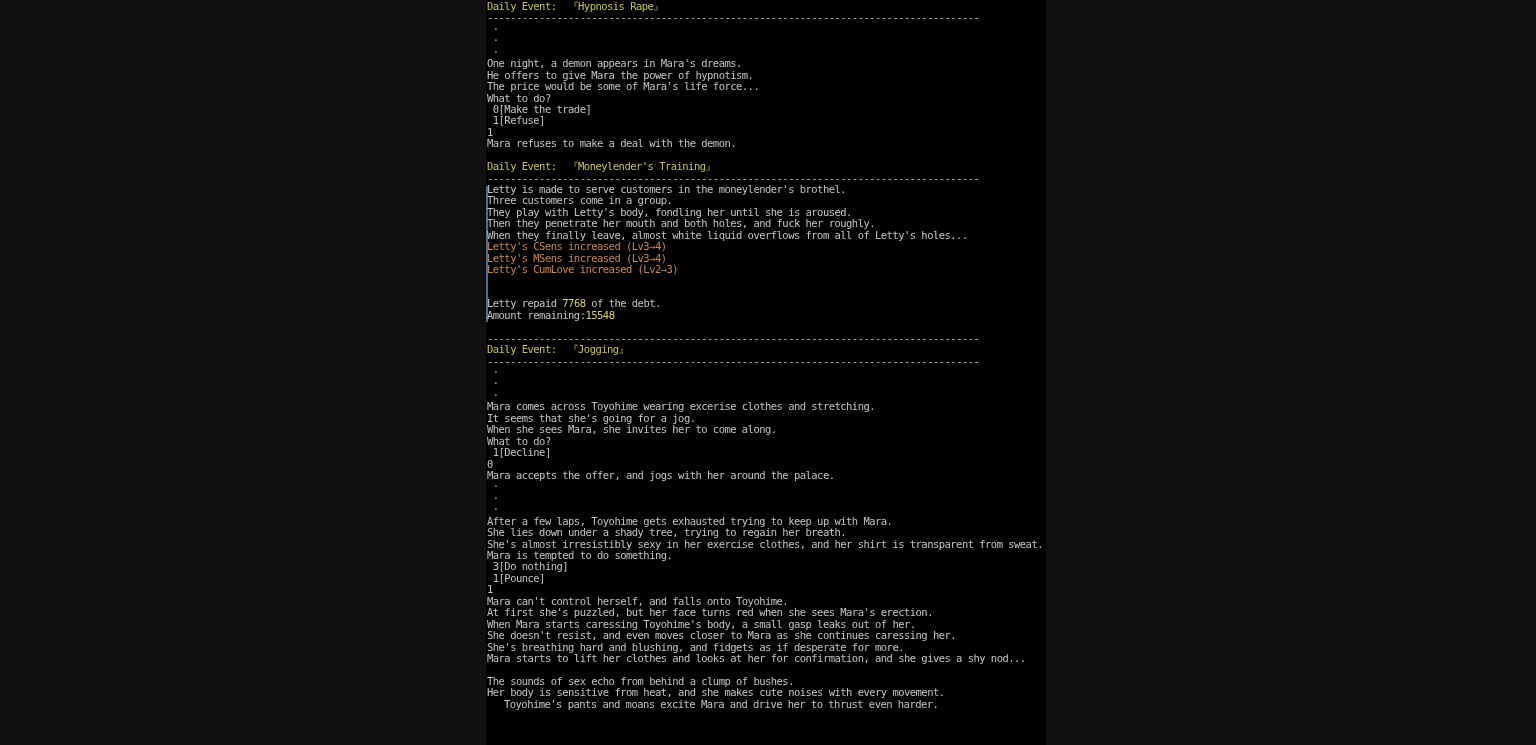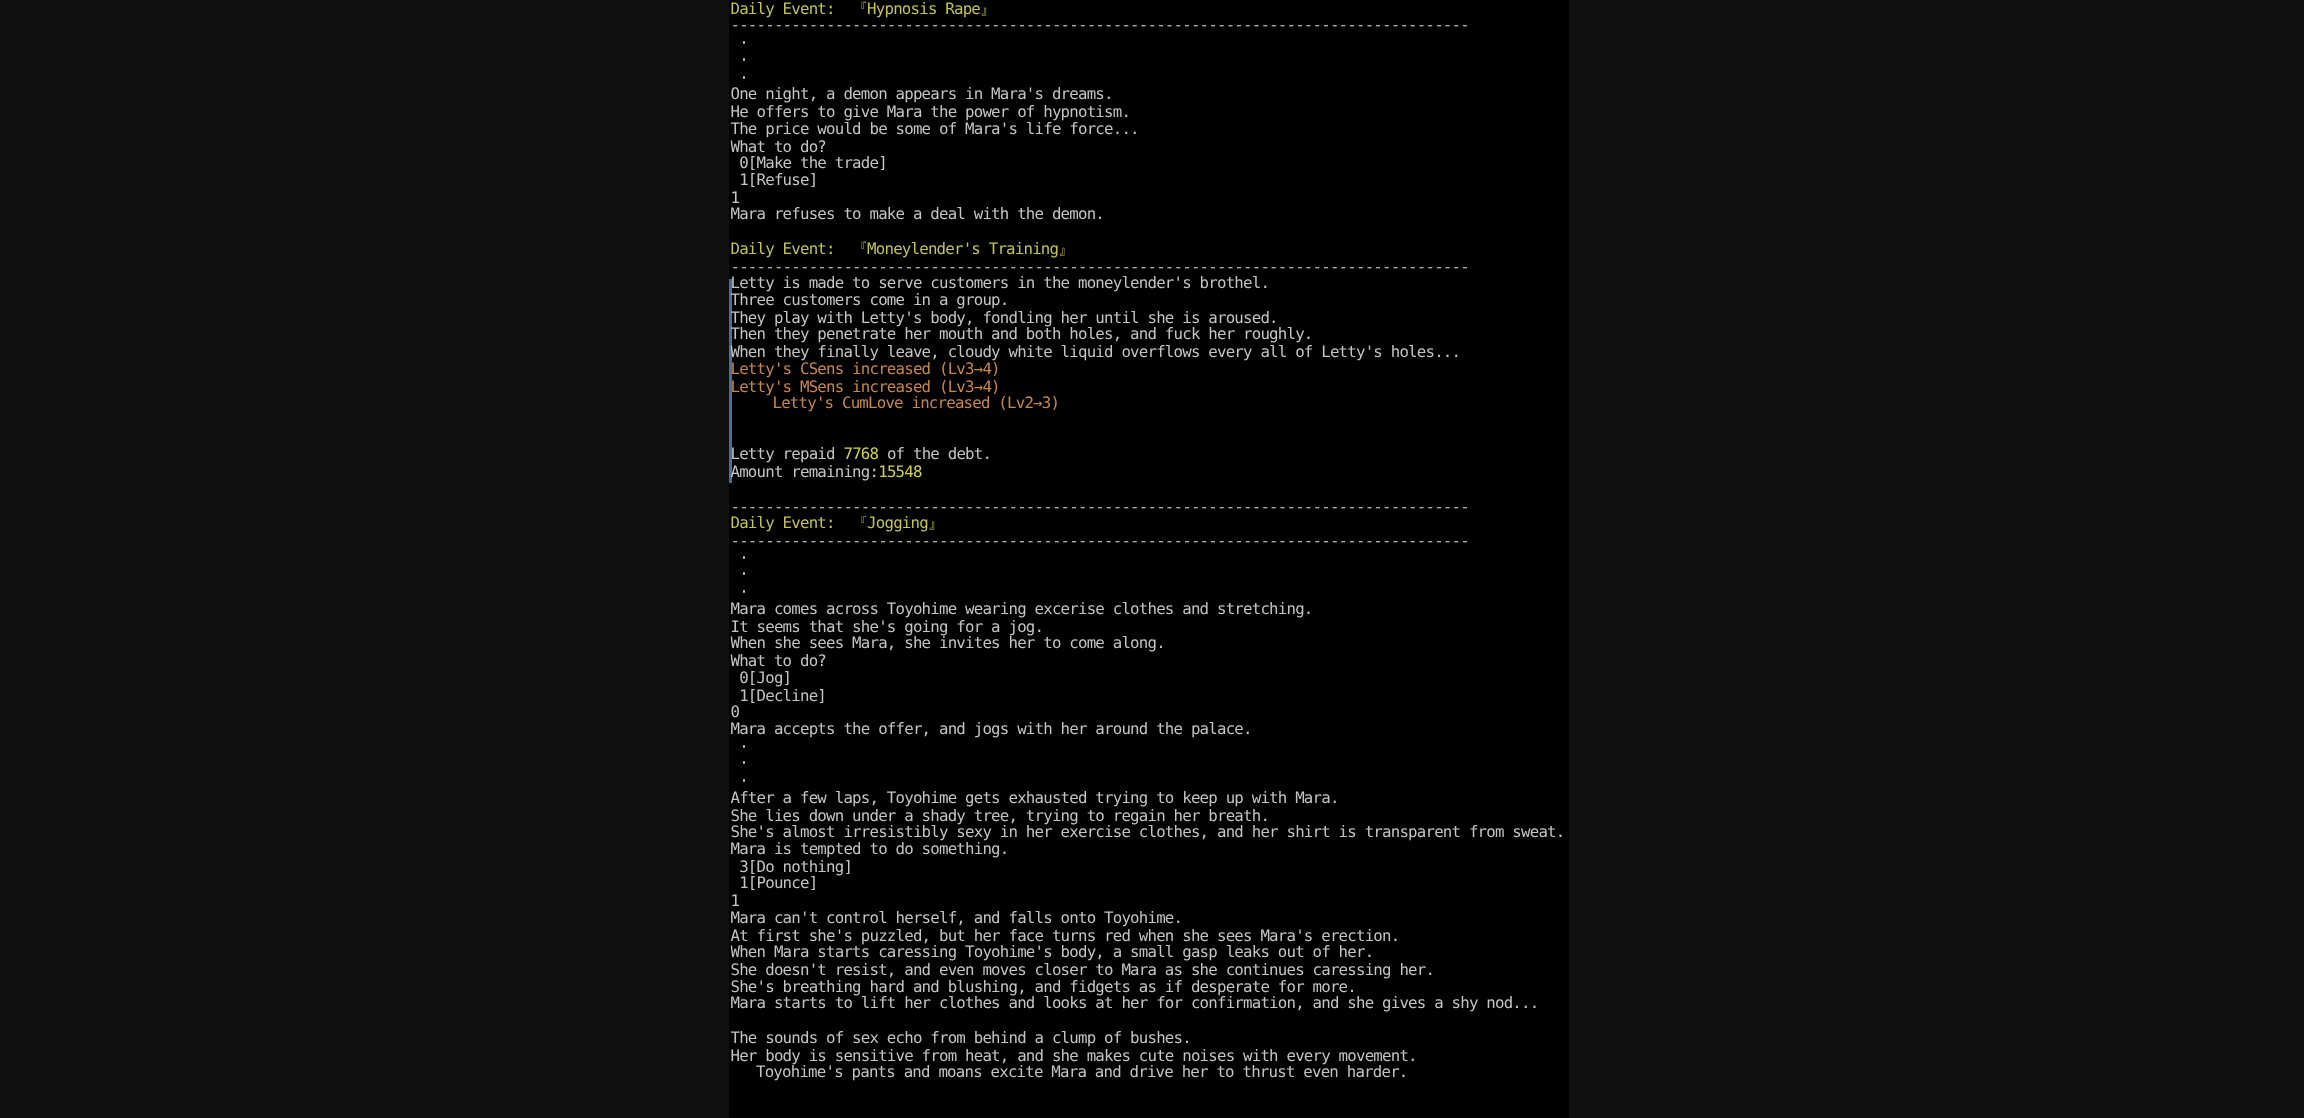--- a/index.html
+++ b/index.html
@@ -56,40 +56,39 @@
       <div class="line"><span style="color: rgb(196, 196, 196);"> 1[Refuse]</span></div>
       <div class="line"><span style="color: rgb(196, 196, 196);">1</span></div>
       <div class="line"><span style="color: rgb(196, 196, 196);">Mara refuses to make a deal with the demon.</span></div>
       <div class="line"></div>
       <div class="line"><span style="color: rgb(195, 195, 86);">Daily Event:  『Moneylender's Training』</span></div>
       <div class="line"><span style="color: rgb(184, 184, 184);">-------------------------------------------------------------------------------------</span></div>
       <div class="line"><span style="color: rgb(196, 196, 196);">Letty is made to serve customers in the moneylender's brothel.</span></div>
       <div class="line"><span style="color: rgb(196, 196, 196);">Three customers come in a group.</span></div>
       <div class="line"><span style="color: rgb(196, 196, 196);">They play with Letty's body, fondling her until she is aroused.</span></div>
       <div class="line"><span style="color: rgb(196, 196, 196);">Then they penetrate her mouth and both holes, and fuck her roughly.</span></div>
-      <div class="line"><span style="color: rgb(196, 196, 196);">When they finally leave, cloudy white liquid overflows every all of Letty's holes...</span></div>
+      <div class="line"><span style="color: rgb(196, 196, 196);">When they finally leave, almost white liquid overflows from all of Letty's holes...</span></div>
       <div class="line"><span style="color: rgb(200, 136, 75);">Letty's CSens increased (Lv3→4)</span></div>
       <div class="line"><span style="color: rgb(200, 136, 75);">Letty's MSens increased (Lv3→4)</span></div>
-      <div class="line"><span style="color: rgb(200, 136, 75); padding-left: 28px;">Letty's CumLove increased (Lv2→3)</span></div>
+      <div class="line"><span style="color: rgb(200, 136, 75);">Letty's CumLove increased (Lv2→3)</span></div>
       <div class="line"></div>
       <div class="line"></div>
       <div class="line"><span style="color: rgb(196, 196, 196);">Letty repaid </span><span style="color: rgb(210, 210, 78);">7768</span><span style="color: rgb(196, 196, 196);"> of the debt.</span></div>
       <div class="line"><span style="color: rgb(196, 196, 196);">Amount remaining:</span><span style="color: rgb(210, 210, 78);">15548</span></div>
       <div class="line"></div>
       <div class="line"><span style="color: rgb(184, 184, 184);">-------------------------------------------------------------------------------------</span></div>
       <div class="line"><span style="color: rgb(195, 195, 86);">Daily Event:  『Jogging』</span></div>
       <div class="line"><span style="color: rgb(184, 184, 184);">-------------------------------------------------------------------------------------</span></div>
       <div class="line"><span style="color: rgb(196, 196, 196);"> ·</span></div>
       <div class="line"><span style="color: rgb(196, 196, 196);"> ·</span></div>
       <div class="line"><span style="color: rgb(196, 196, 196);"> ·</span></div>
       <div class="line"><span style="color: rgb(196, 196, 196);">Mara comes across Toyohime wearing excerise clothes and stretching.</span></div>
       <div class="line"><span style="color: rgb(196, 196, 196);">It seems that she's going for a jog.</span></div>
       <div class="line"><span style="color: rgb(196, 196, 196);">When she sees Mara, she invites her to come along.</span></div>
       <div class="line"><span style="color: rgb(196, 196, 196);">What to do?</span></div>
-      <div class="line"><span style="color: rgb(196, 196, 196);"> 0[Jog]</span></div>
       <div class="line"><span style="color: rgb(196, 196, 196);"> 1[Decline]</span></div>
       <div class="line"><span style="color: rgb(196, 196, 196);">0</span></div>
       <div class="line"><span style="color: rgb(196, 196, 196);">Mara accepts the offer, and jogs with her around the palace.</span></div>
       <div class="line"><span style="color: rgb(196, 196, 196);"> ·</span></div>
       <div class="line"><span style="color: rgb(196, 196, 196);"> ·</span></div>
       <div class="line"><span style="color: rgb(196, 196, 196);"> ·</span></div>
       <div class="line"><span style="color: rgb(196, 196, 196);">After a few laps, Toyohime gets exhausted trying to keep up with Mara.</span></div>
       <div class="line"><span style="color: rgb(196, 196, 196);">She lies down under a shady tree, trying to regain her breath.</span></div>
       <div class="line"><span style="color: rgb(196, 196, 196);">She's almost irresistibly sexy in her exercise clothes, and her shirt is transparent from sweat.</span></div>
       <div class="line"><span style="color: rgb(196, 196, 196);">Mara is tempted to do something.</span></div>

